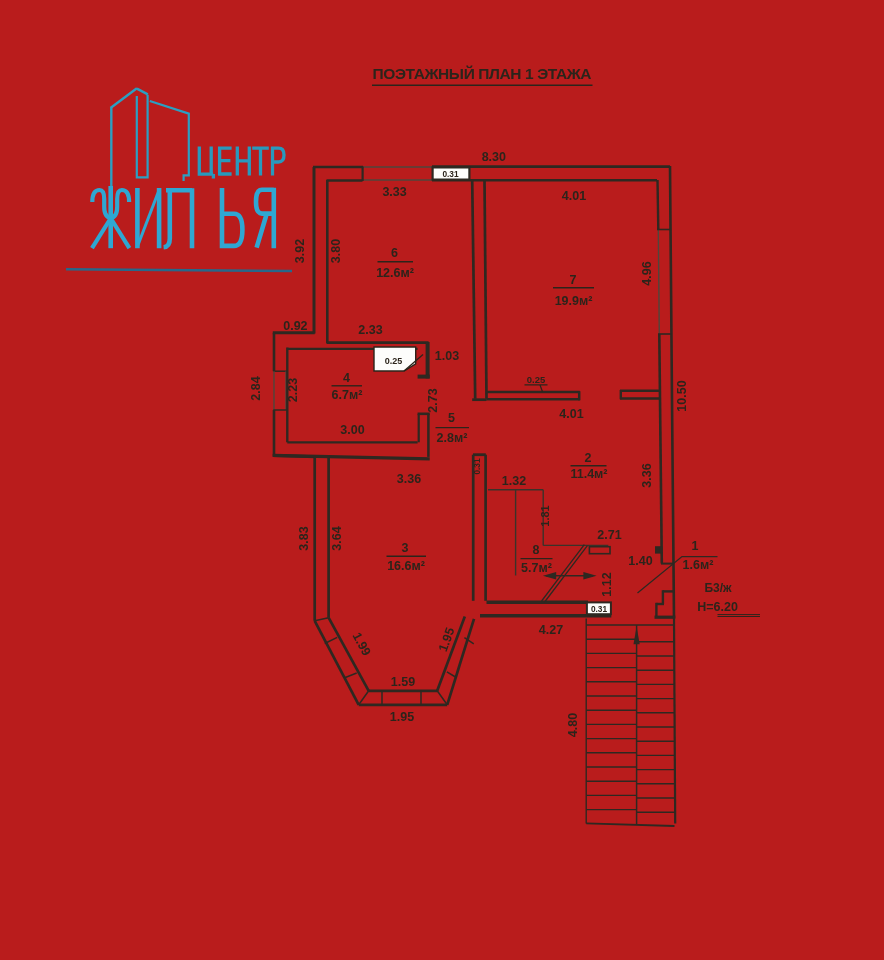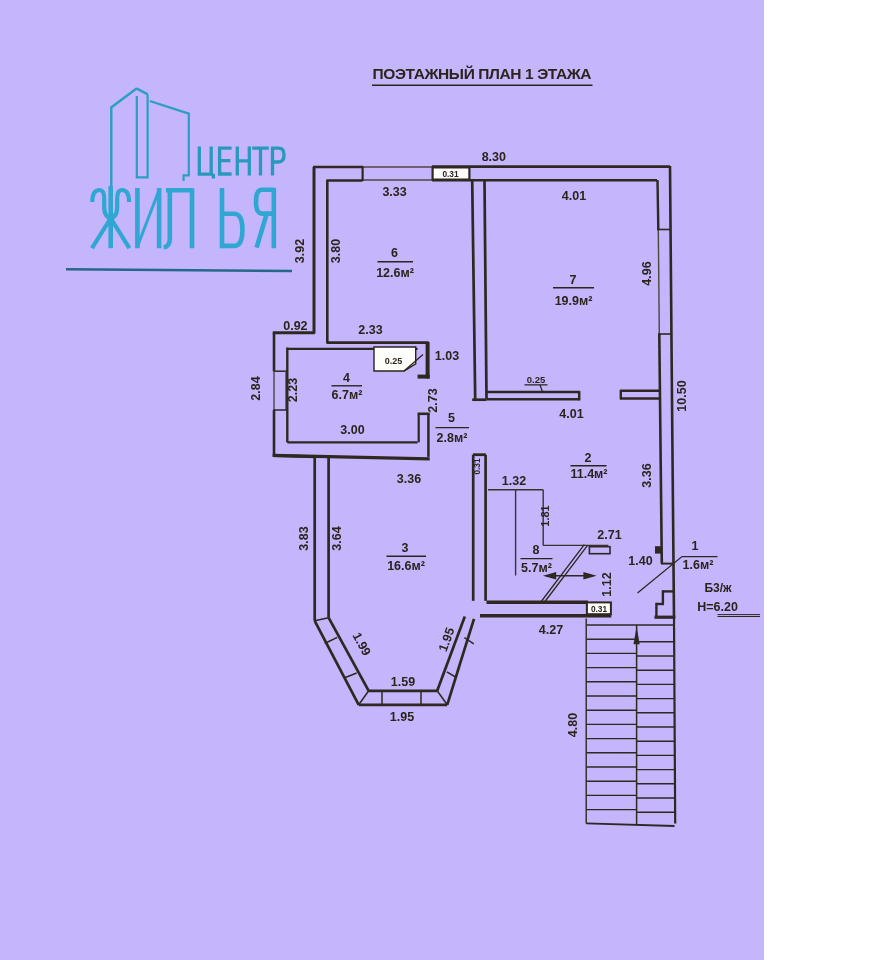--- a/index.html
+++ b/index.html
@@ -1,16 +1,16 @@
 <!DOCTYPE html>
 <html><head>
 <meta charset="utf-8">
 <style>
   html,body{margin:0;padding:0;background:#ffffff;}
-  .page{position:relative;width:764px;height:960px;background:#c4b5fd;overflow:hidden;}
+  .page{position:relative;width:884px;height:960px;background:#b91c1c;overflow:hidden;}
   svg{position:absolute;left:0;top:0;}
   text{font-family:"Liberation Sans",sans-serif;}
   .t{font-weight:bold;fill:#2c241b;font-size:12.5px;text-anchor:middle;}
   .s{font-weight:bold;fill:#2c241b;font-size:8.3px;text-anchor:middle;}
 </style>
 </head>
 <body>
 <div class="page">
 <svg width="884" height="960" viewBox="0 0 884 960">
 

